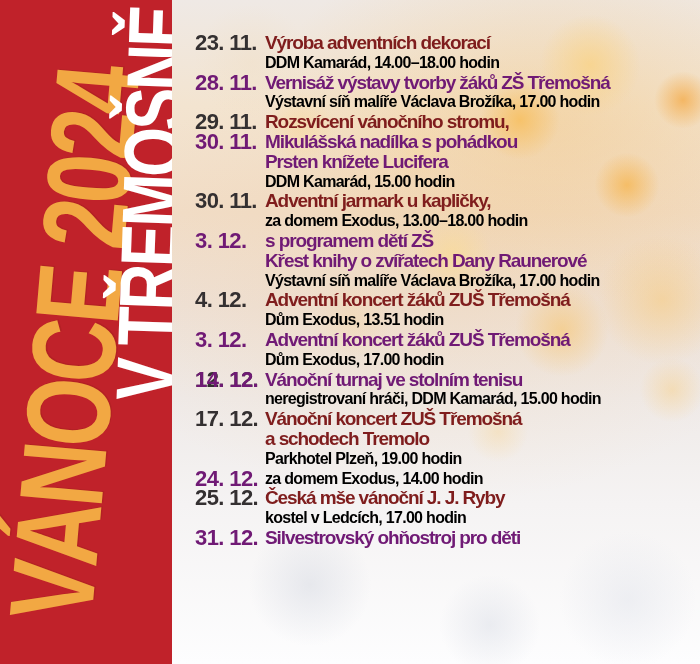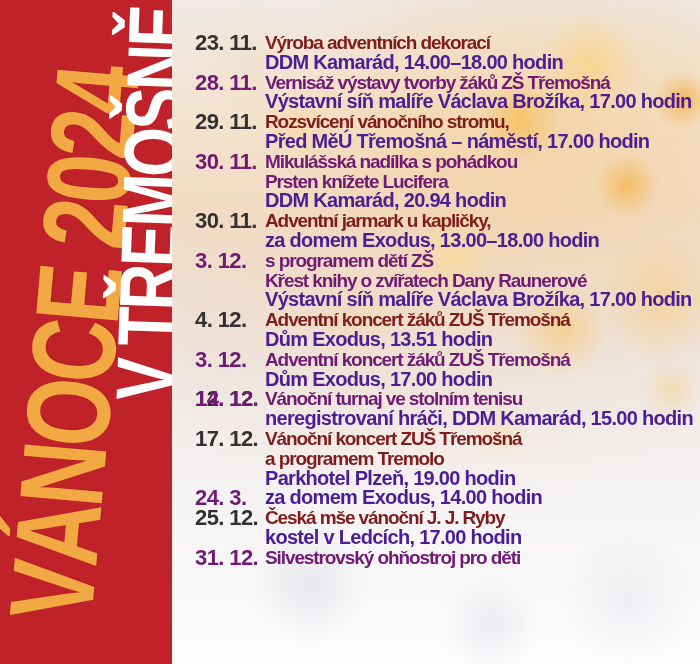--- a/index.html
+++ b/index.html
@@ -62,22 +62,22 @@
     position:absolute; left:0; top:0; width:68px;
     font-size:22px; font-weight:bold; line-height:19.8px;
     letter-spacing:-0.6px; color:#343031; white-space:nowrap;
   }
   .body { margin-left:70px; }
   .t {
     font-size:19px; font-weight:bold; line-height:19.8px;
     letter-spacing:-1.1px; color:#7f1d1d; white-space:nowrap;
   }
   .v {
-    font-size:20px; font-weight:bold; line-height:19.8px;
-    letter-spacing:-0.7px; color:#4c1d95; white-space:nowrap;
+    font-size:16px; font-weight:bold; line-height:19.8px;
+    letter-spacing:-0.7px; color:#000000; white-space:nowrap;
   }
   .event.hl .date, .event.hl .t { color:#701a75; }
 </style>
 </head>
 <body>
 
 <div class="poster">
 
   <div class="bg"></div>
 
@@ -101,30 +101,29 @@
       <div class="body">
         <div class="t">Vernisáž výstavy tvorby žáků ZŠ Třemošná</div>
         <div class="v">Výstavní síň malíře Václava Brožíka, 17.00 hodin</div>
       </div>
     </div>
 
     <div class="event">
       <div class="date">29. 11.</div>
       <div class="body">
         <div class="t">Rozsvícení vánočního stromu,</div>
-        <div class="v">Před MěÚ Třemošná – náměstí, 17.00 hodin</div>
       </div>
     </div>
 
     <div class="event hl">
       <div class="date">30. 11.</div>
       <div class="body">
         <div class="t">Mikulášská nadílka s pohádkou</div>
         <div class="t">Prsten knížete Lucifera</div>
-        <div class="v">DDM Kamarád, 20.94 hodin</div>
+        <div class="v">DDM Kamarád, 15.00 hodin</div>
       </div>
     </div>
 
     <div class="event">
       <div class="date">30. 11.</div>
       <div class="body">
         <div class="t">Adventní jarmark u kapličky,</div>
         <div class="v">za domem Exodus, 13.00–18.00 hodin</div>
       </div>
     </div>
@@ -163,27 +162,27 @@
       <div class="body">
         <div class="t">Vánoční turnaj ve stolním tenisu</div>
         <div class="v">neregistrovaní hráči, DDM Kamarád, 15.00 hodin</div>
       </div>
     </div>
 
     <div class="event">
       <div class="date">17. 12.</div>
       <div class="body">
         <div class="t">Vánoční koncert ZUŠ Třemošná</div>
-        <div class="t">a programem Tremolo</div>
+        <div class="t">a schodech Tremolo</div>
         <div class="v">Parkhotel Plzeň, 19.00 hodin</div>
       </div>
     </div>
 
     <div class="event hl">
-      <div class="date">24. 3.</div>
+      <div class="date">24. 12.</div>
       <div class="body">
         <div class="v">za domem Exodus, 14.00 hodin</div>
       </div>
     </div>
 
     <div class="event">
       <div class="date">25. 12.</div>
       <div class="body">
         <div class="t">Česká mše vánoční J. J. Ryby</div>
         <div class="v">kostel v Ledcích, 17.00 hodin</div>

